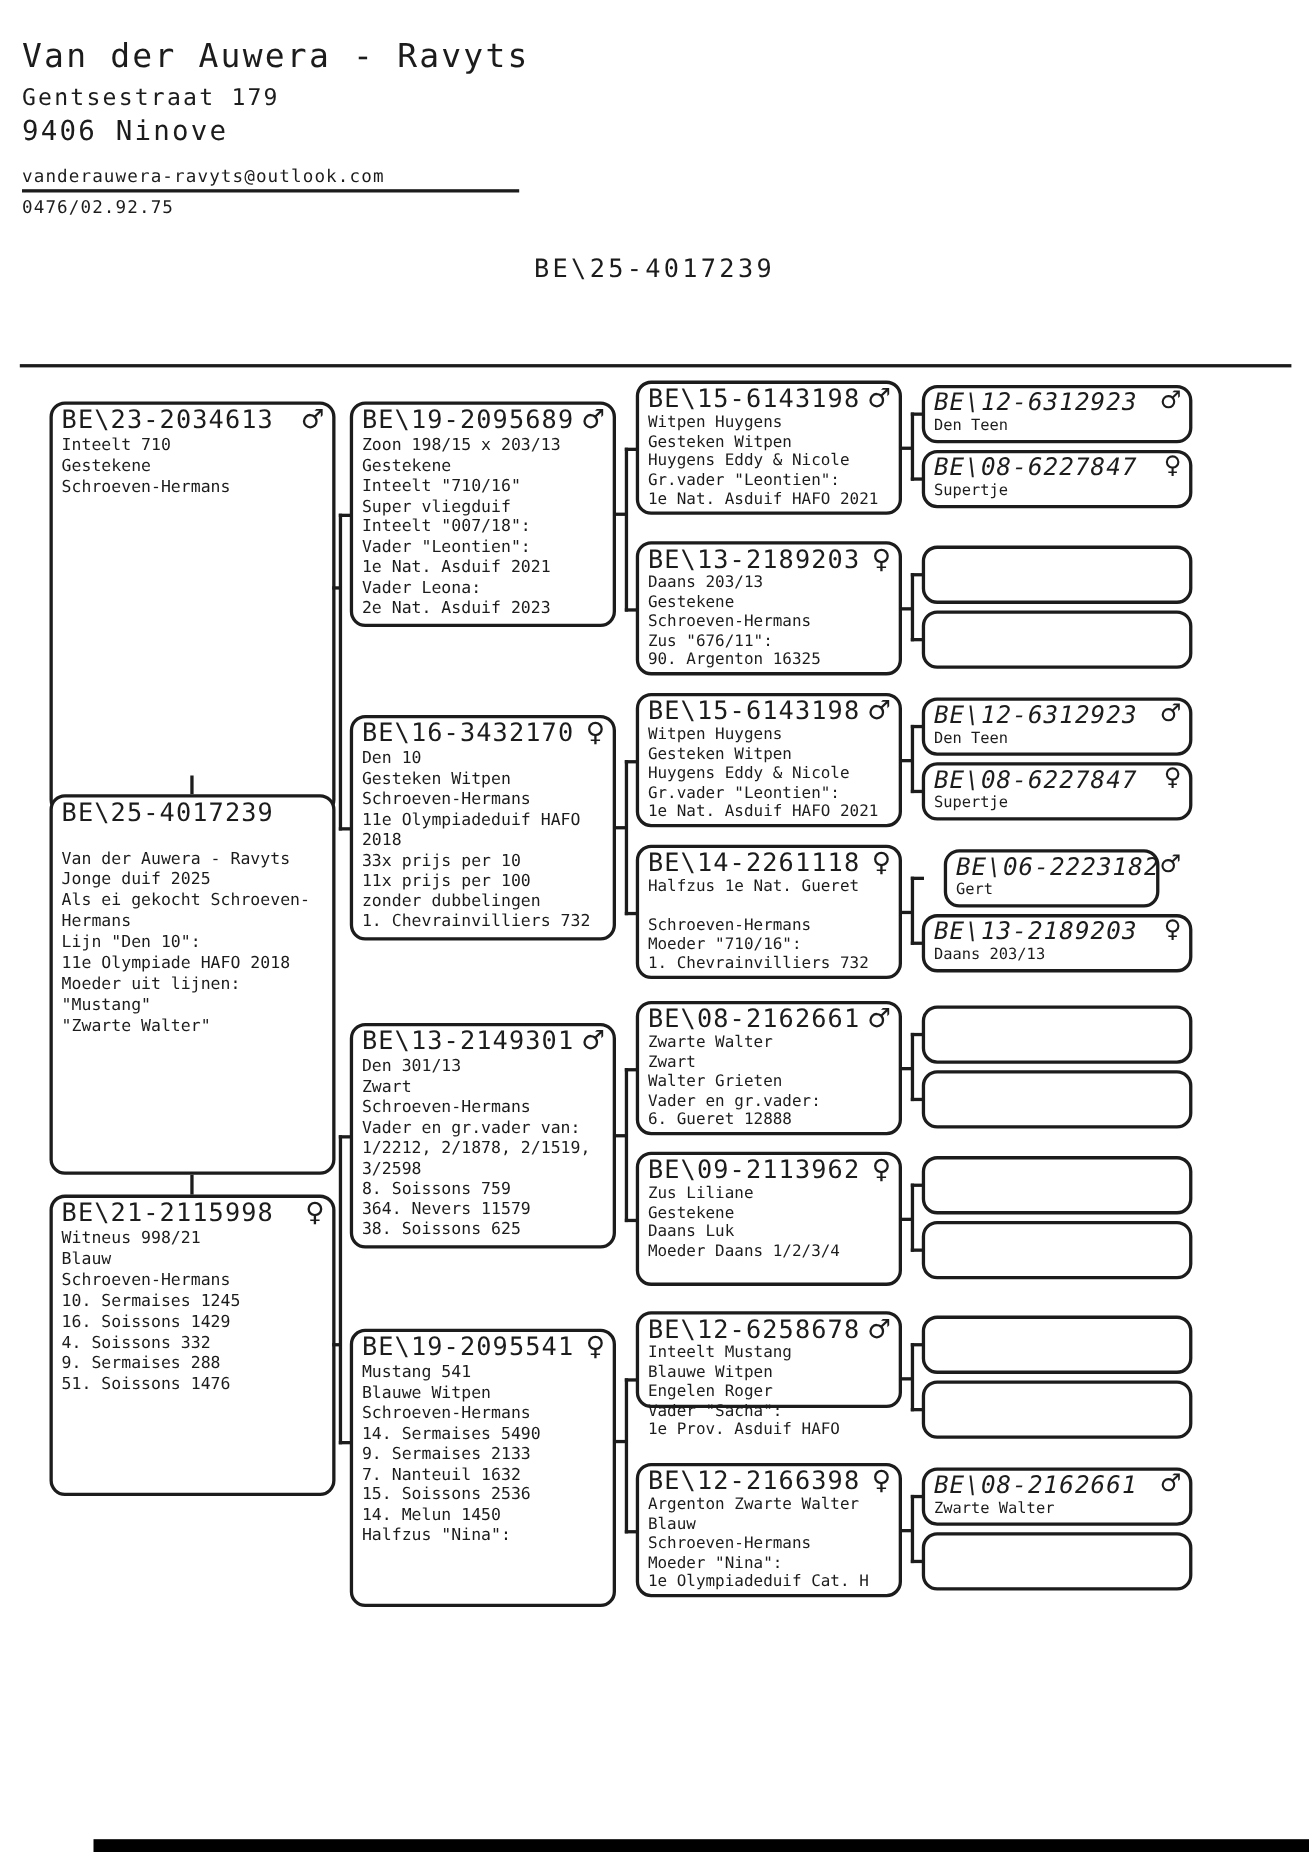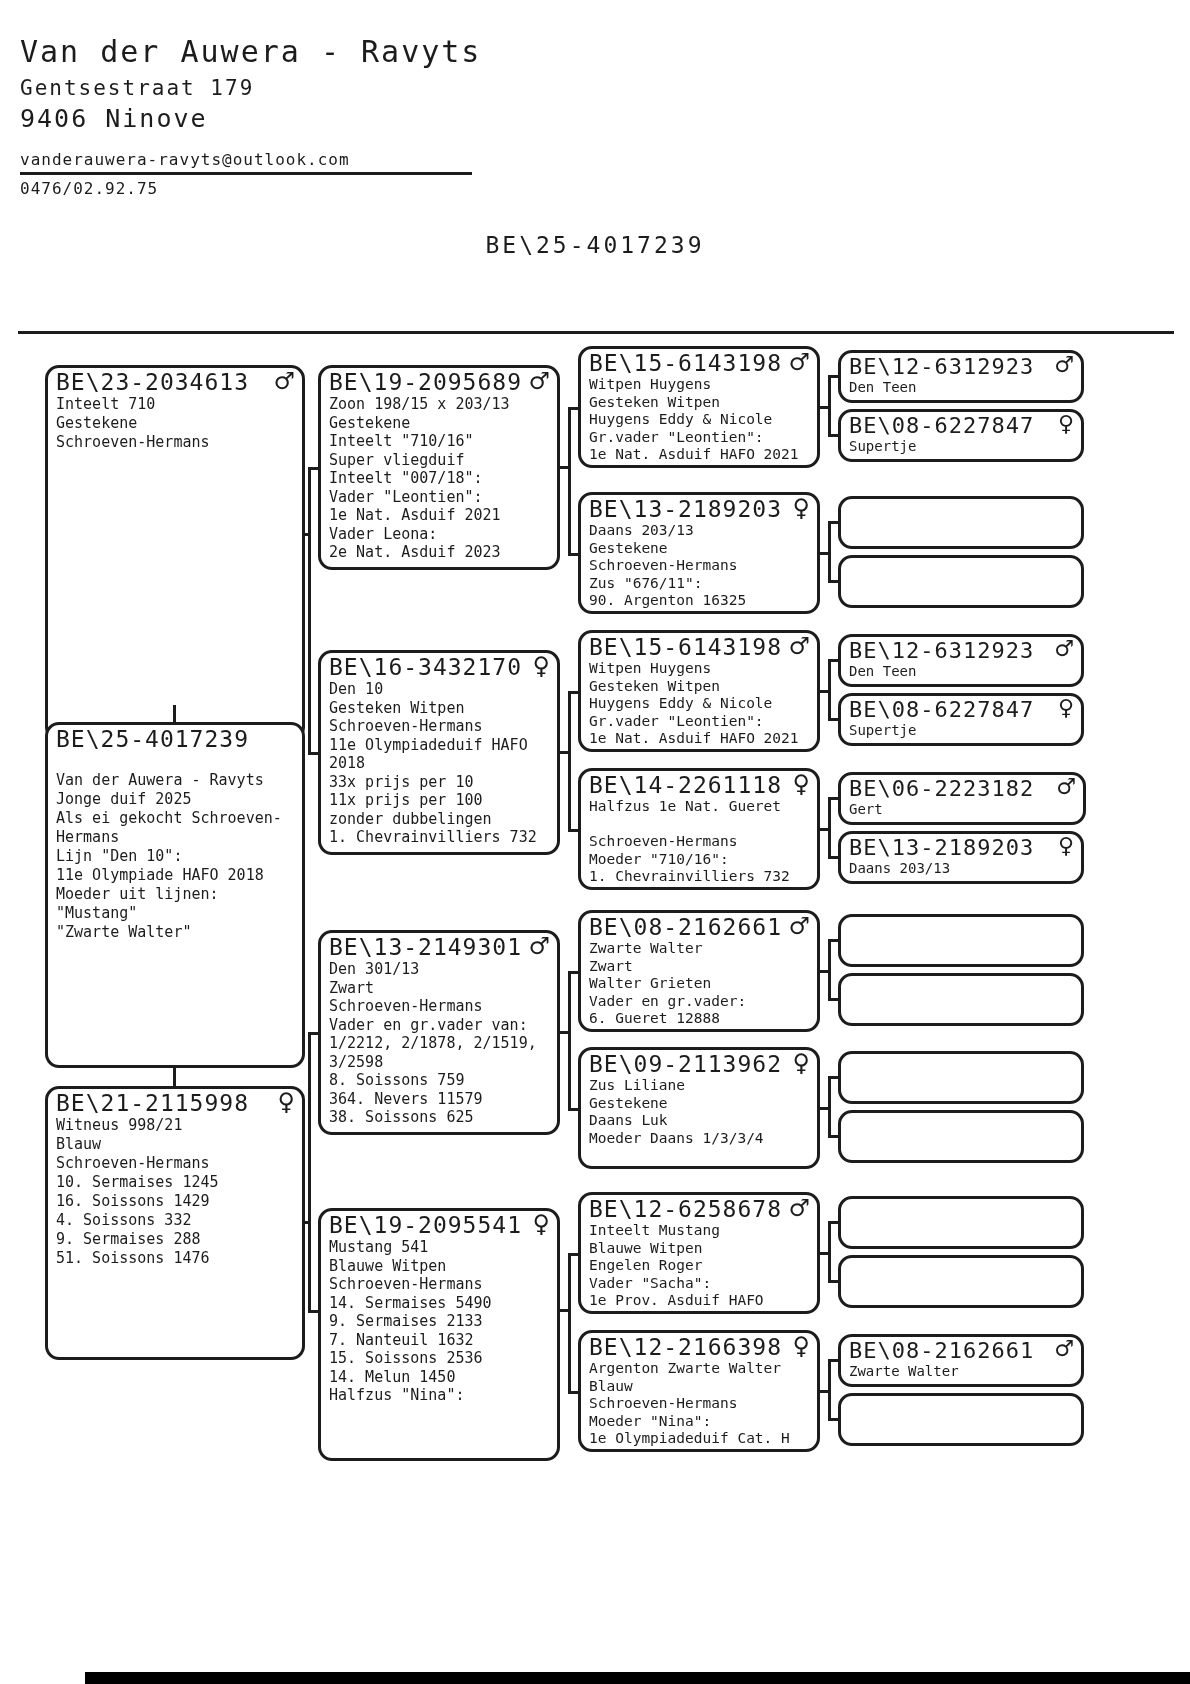--- a/index.html
+++ b/index.html
@@ -18,21 +18,21 @@
   
   .box{position:absolute;box-sizing:border-box;background:#ffffff;
        border:3px solid #1c1c1c;border-radius:14px;padding:1px 5px 2px 8px;}
   .ring-row{display:flex;justify-content:space-between;align-items:flex-start;}
   .ring{font-size:23px;letter-spacing:1px;white-space:nowrap;}
   .sex{font-family:"DejaVu Sans",sans-serif;font-size:24px;line-height:24px;padding-right:2px;}
   .lines{white-space:pre-line;}
   .c1 .lines{font-size:15px;line-height:19px;}
   .c2 .lines{font-size:15px;line-height:18.5px;}
   .c3 .lines{font-size:14.5px;line-height:17.5px;}
-  .c4 .ring{font-size:22px;}
+  .c4 .ring{font-size:22px;font-style:italic;}
   .c4 .ring-row{line-height:25px;}
   .c4 .sex{font-size:22px;line-height:22px;}
   .c4 .lines{font-size:14px;line-height:16px;}
   
   .ln{position:absolute;background:#1c1c1c;}
   .scanbar{position:absolute;background:#000000;}
 </style>
 </head>
 <body>
 
@@ -206,23 +206,23 @@
 6. Gueret 12888</div>
   </div>
   <div class="box c3" style="left:578px;top:1047px;width:242px;height:122px">
     <div class="ring-row">
       <span class="ring">BE\09-2113962</span>
       <span class="sex">♀</span>
     </div>
     <div class="lines">Zus Liliane
 Gestekene
 Daans Luk
-Moeder Daans 1/3/3/4</div>
-  </div>
-  <div class="box c3" style="left:578px;top:1192px;width:242px;height:122px">
+Moeder Daans 1/2/3/4</div>
+  </div>
+  <div class="box c3" style="left:578px;top:1192px;width:242px;height:88px">
     <div class="ring-row">
       <span class="ring">BE\12-6258678</span>
       <span class="sex">♂</span>
     </div>
     <div class="lines">Inteelt Mustang
 Blauwe Witpen
 Engelen Roger
 Vader "Sacha":
 1e Prov. Asduif HAFO</div>
   </div>
@@ -261,21 +261,21 @@
     </div>
     <div class="lines">Den Teen</div>
   </div>
   <div class="box c4" style="left:838px;top:693px;width:246px;height:53px">
     <div class="ring-row">
       <span class="ring">BE\08-6227847</span>
       <span class="sex">♀</span>
     </div>
     <div class="lines">Supertje</div>
   </div>
-  <div class="box c4" style="left:838px;top:772px;width:248px;height:53px">
+  <div class="box c4" style="left:858px;top:772px;width:196px;height:53px">
     <div class="ring-row">
       <span class="ring">BE\06-2223182</span>
       <span class="sex">♂</span>
     </div>
     <div class="lines">Gert</div>
   </div>
   <div class="box c4" style="left:838px;top:831px;width:246px;height:53px">
     <div class="ring-row">
       <span class="ring">BE\13-2189203</span>
       <span class="sex">♀</span>

